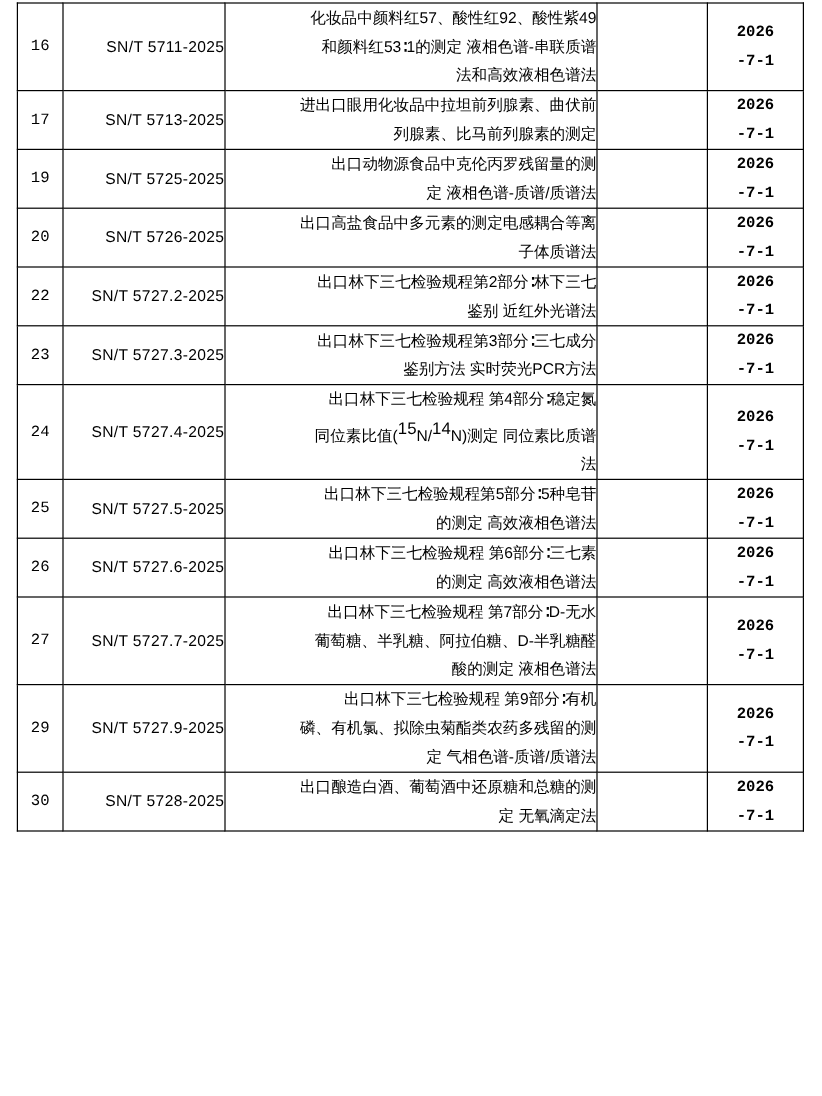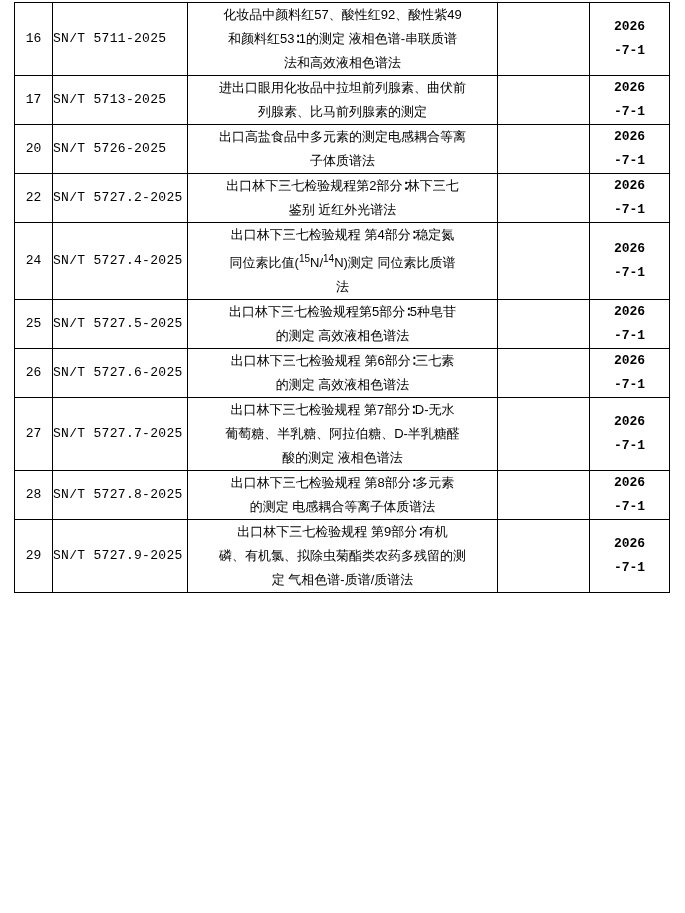--- a/index.html
+++ b/index.html
@@ -39,45 +39,45 @@
   col.c-name  { width: 310px; }
   col.c-blank { width: 92px; }
   col.c-date  { width: 80px; }
 
   .cell-num {
     text-align: center;
     font-family: "Liberation Mono", monospace;
     font-size: 13.5px;
   }
   .cell-code {
-    text-align: left;
-    font-family: Liberation Mono, monospace;
+    text-align: right;
+    font-family: Liberation Sans, sans-serif;
     font-size: 13px;
     letter-spacing: 0.3px;
     padding: 0 4px;
     word-break: break-all;
   }
   .cell-name {
-    text-align: center;
+    text-align: right;
     padding: 3px 6px 3px 7px;
     font-size: 13.5px;
     line-height: 25px;
     margin-top: 20px;
   }
   .cell-blank { }
   .cell-date {
     text-align: center;
     font-family: "Liberation Mono", monospace;
     font-size: 13px;
     line-height: 22px;
     font-weight: bold;
   }
   .date-line { display: block; }
   sup {
-    font-size: 10px;
+    font-size: 14px;
     vertical-align: super;
   }
 </style>
 </head>
 <body>
 
 <div class="page">
   <table class="std-table">
     <colgroup>
       <col class="c-num">
@@ -108,38 +108,64 @@
             <div>进出口眼用化妆品中拉坦前列腺素、曲伏前</div>
             <div>列腺素、比马前列腺素的测定</div>
           </td>
           <td class="cell-blank"></td>
           <td class="cell-date">
             <span class="date-line">2026</span>
             <span class="date-line">-7-1</span>
           </td>
         </tr>
         <tr>
+          <td class="cell-num">19</td>
+          <td class="cell-code">SN/T 5725-2025</td>
+          <td class="cell-name">
+            <div>出口动物源食品中克伦丙罗残留量的测</div>
+            <div>定  液相色谱-质谱/质谱法</div>
+          </td>
+          <td class="cell-blank"></td>
+          <td class="cell-date">
+            <span class="date-line">2026</span>
+            <span class="date-line">-7-1</span>
+          </td>
+        </tr>
+        <tr>
           <td class="cell-num">20</td>
           <td class="cell-code">SN/T 5726-2025</td>
           <td class="cell-name">
             <div>出口高盐食品中多元素的测定电感耦合等离</div>
             <div>子体质谱法</div>
           </td>
           <td class="cell-blank"></td>
           <td class="cell-date">
             <span class="date-line">2026</span>
             <span class="date-line">-7-1</span>
           </td>
         </tr>
         <tr>
           <td class="cell-num">22</td>
           <td class="cell-code">SN/T 5727.2-2025</td>
           <td class="cell-name">
             <div>出口林下三七检验规程第2部分∶林下三七</div>
             <div>鉴别  近红外光谱法</div>
+          </td>
+          <td class="cell-blank"></td>
+          <td class="cell-date">
+            <span class="date-line">2026</span>
+            <span class="date-line">-7-1</span>
+          </td>
+        </tr>
+        <tr>
+          <td class="cell-num">23</td>
+          <td class="cell-code">SN/T 5727.3-2025</td>
+          <td class="cell-name">
+            <div>出口林下三七检验规程第3部分∶三七成分</div>
+            <div>鉴别方法  实时荧光PCR方法</div>
           </td>
           <td class="cell-blank"></td>
           <td class="cell-date">
             <span class="date-line">2026</span>
             <span class="date-line">-7-1</span>
           </td>
         </tr>
         <tr>
           <td class="cell-num">24</td>
           <td class="cell-code">SN/T 5727.4-2025</td>
@@ -188,39 +214,39 @@
             <div>葡萄糖、半乳糖、阿拉伯糖、D-半乳糖醛</div>
             <div>酸的测定  液相色谱法</div>
           </td>
           <td class="cell-blank"></td>
           <td class="cell-date">
             <span class="date-line">2026</span>
             <span class="date-line">-7-1</span>
           </td>
         </tr>
         <tr>
-          <td class="cell-num">28</td>
-          <td class="cell-code">SN/T 5727.8-2025</td>
-          <td class="cell-name">
-            <div>出口林下三七检验规程  第8部分∶多元素</div>
-            <div>的测定  电感耦合等离子体质谱法</div>
-          </td>
-          <td class="cell-blank"></td>
-          <td class="cell-date">
-            <span class="date-line">2026</span>
-            <span class="date-line">-7-1</span>
-          </td>
-        </tr>
-        <tr>
           <td class="cell-num">29</td>
           <td class="cell-code">SN/T 5727.9-2025</td>
           <td class="cell-name">
             <div>出口林下三七检验规程  第9部分∶有机</div>
             <div>磷、有机氯、拟除虫菊酯类农药多残留的测</div>
             <div>定  气相色谱-质谱/质谱法</div>
+          </td>
+          <td class="cell-blank"></td>
+          <td class="cell-date">
+            <span class="date-line">2026</span>
+            <span class="date-line">-7-1</span>
+          </td>
+        </tr>
+        <tr>
+          <td class="cell-num">30</td>
+          <td class="cell-code">SN/T 5728-2025</td>
+          <td class="cell-name">
+            <div>出口酿造白酒、葡萄酒中还原糖和总糖的测</div>
+            <div>定  无氧滴定法</div>
           </td>
           <td class="cell-blank"></td>
           <td class="cell-date">
             <span class="date-line">2026</span>
             <span class="date-line">-7-1</span>
           </td>
         </tr>
       </tbody>
   </table>
 </div>

